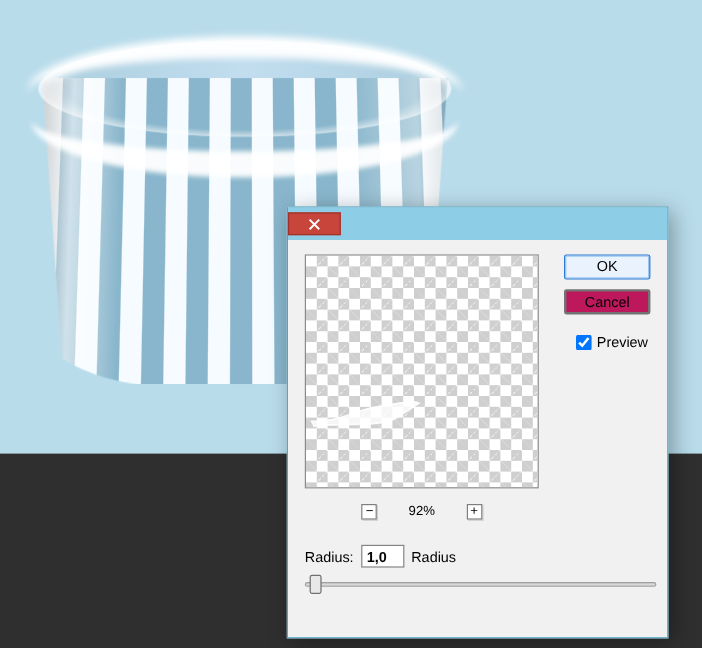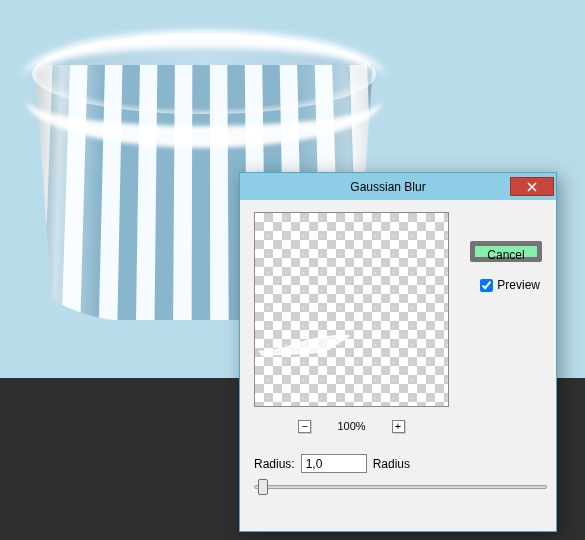--- a/index.html
+++ b/index.html
@@ -91,38 +91,38 @@
     position:absolute; left:14px; top:216px; width:195px; height:20px;
     display:flex; align-items:center; justify-content:center; gap:26px;
     color:#000; font-size:11px;
   }
   .zoom-btn {
     width:13px; height:13px; border:1px solid #7f7f7f; background:#fff;
     display:flex; align-items:center; justify-content:center; font-size:11px; line-height:1;
     box-shadow: 1px 1px 0 rgba(0,0,0,0.15);
   }
   .btn {
-    position:absolute; right:14px; width:72px; height:21px; border:5px solid #737373;
-    background:#86efac; font-size:12px; text-align:center; line-height:19px;
+    position:absolute; right:14px; width:72px; height:21px; border:2px solid #737373;
+    background:#be185d; font-size:12px; text-align:center; line-height:19px;
     border-radius:2px; color:#000;
   }
   .btn.ok { top:12px; border:1px solid #2a79d6; box-shadow: inset 0 0 0 1px #9cc7f5; background:#eaf3fd; }
   .btn.cancel { top:41px; }
   .preview-toggle {
     position:absolute; right:16px; top:78px; display:flex; align-items:center; gap:4px;
     font-size:12px; color:#000;justify-content:center;
   }
   .preview-toggle input { width:13px; height:13px; }
   .radius-row {
     position:absolute; left:14px; top:254px; display:flex; align-items:center; gap:6px;
     color:#000; font-size:12px;
   }
   .radius-row input[type=text] {
-    width:66px; height:19px; border:1px solid #838383; font-size:12px;
-    padding:1px 4px; background:#fff;
+    width:36px; height:19px; border:1px solid #838383; font-size:12px;
+    padding:1px 4px; background:#fff;font-weight:bold;
   }
   .slider-track {
     position:absolute; left:14px; top:279px; width:293px; height:16px;
   }
   .slider-rail {
     position:absolute; left:0; top:6px; width:100%; height:4px; border-radius:2px;
     background:linear-gradient(#c8c8c8,#e6e6e6); border:1px solid #a0a0a0;
   }
   .slider-thumb {
     position:absolute; top:0; width:10px; height:16px; background:#e8e8e8;
@@ -140,46 +140,46 @@
     <div class="cup-body">
         <div class="cup-side"></div>
       </div>
     <div class="cup-back-rim"></div>
     <div class="rim-highlight"></div>
     <div class="cup-front-rim"></div>
   </div>
 
   <div class="dialog">
     <div class="titlebar">
-      <div class="title">Gaussian Blur</div>
       <div class="close-btn">
         <svg viewBox="0 0 10 10">
             <path d="M1 1 L9 9 M9 1 L1 9" stroke="#fff" stroke-width="1.6" fill="none"></path>
           </svg>
       </div>
     </div>
     <div class="dialog-body">
 
       <div class="preview-box">
         <div class="checker"></div>
         <svg class="preview-squiggle" viewBox="0 0 120 30">
           <path d="M0 20 C20 22 40 10 55 8 C70 6 85 2 90 5 L70 18 C60 24 30 22 2 24" fill="rgba(255,255,255,0.8)" stroke="rgba(255,255,255,0.9)" stroke-width="1.5" filter="blur(0.6px)"></path>
         </svg>
       </div>
 
       <div class="zoom-row">
         <div class="zoom-btn">
             <span>−</span>
           </div>
-        <span>100%</span>
+        <span>92%</span>
         <div class="zoom-btn">
             <span>+</span>
           </div>
       </div>
 
+      <div class="btn ok">OK</div>
       <div class="btn cancel">Cancel</div>
 
       <label class="preview-toggle">
         <input type="checkbox" checked="" style="">
         <span>Preview</span>
       </label>
 
       <div class="radius-row">
         <span>Radius:</span>
         <input type="text" value="1,0" style="">

